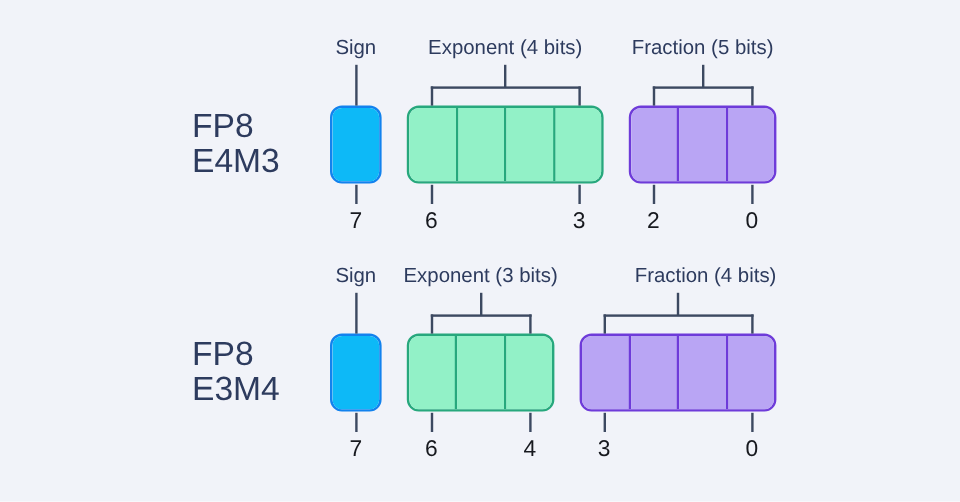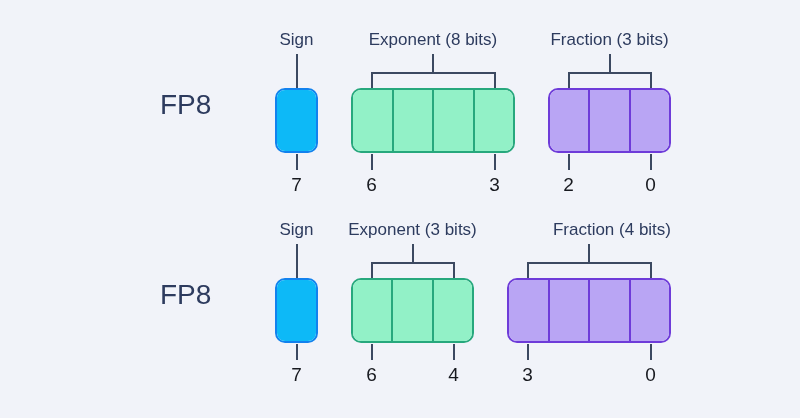--- a/index.html
+++ b/index.html
@@ -8,21 +8,21 @@
     background:var(--bg,#f1f3f9);
     font-family:"Liberation Sans", sans-serif;
   }
   .row{position:absolute;left:0;width:100%;height:170px}
   .row[data-row-index="0"]{top:30px}
   .row[data-row-index="1"]{top:220px}
   .row-title{
     position:absolute;left:160px;top:60px;
     color:var(--label,#2d3b5e);font-size:28px;line-height:29px;font-weight:500;
   }
-  .fields{position:absolute;left:275px;top:0;display:flex;gap:33px}
+  .fields{position:absolute;left:275px;top:0;display:flex;gap:21px}
   .field{display:flex;flex-direction:column;align-items:center}
   .field-label{
     height:24px;line-height:20px;font-size:17px;font-weight:500;
     color:var(--label,#2d3b5e);white-space:nowrap;text-align:center;
   }
   .connector{position:relative;height:34px;width:100%}
   .stem{position:absolute;left:50%;transform:translateX(-50%);width:2px;background:var(--line,#3c4961)}
   .stem.full{top:0;height:34px}
   .stem.half{top:0;height:19px}
   .bracket{position:absolute;top:18px;bottom:0;border:2px solid var(--line,#3c4961);border-bottom:none}
@@ -45,56 +45,57 @@
     font-size:19px;font-weight:500;color:var(--num,#17191f);
   }
 </style>
 </head>
 <body>
 
 <div class="canvas" id="canvas" style="--bg: #f1f3f9; --line: #3c4961; --label: #2d3b5e; --num: #17191f; --sign-fill: #0db9f7; --sign-border: #1282ee; --exp-fill: #92f1c7; --exp-border: #27a87d; --frac-fill: #b9a5f4; --frac-border: #6e3bd9;">
     <section class="row" data-row-index="0">
       <div class="row-title">
         <div>FP8</div>
+        <div>E4M3</div>
       </div>
       <div class="fields">
         <div class="field" style="width: 43px;">
           <div class="field-label">Sign</div>
           <div class="connector">
             <div class="stem full"></div>
           </div>
           <div class="box sign">
             <div class="cell"></div>
           </div>
           <div class="bits">
             <div class="tick" style="left: calc(50% - 1px);"></div>
             <span class="bit-num" style="left: 50%;">7</span>
           </div>
         </div>
         <div class="field" style="width: 164px;">
-          <div class="field-label">Exponent (8 bits)</div>
+          <div class="field-label">Exponent (4 bits)</div>
           <div class="connector">
             <div class="stem half"></div>
             <div class="bracket" style="left: 19.5px; right: 19.5px;"></div>
           </div>
           <div class="box exponent">
             <div class="cell"></div>
             <div class="cell"></div>
             <div class="cell"></div>
             <div class="cell"></div>
           </div>
           <div class="bits">
             <div class="tick" style="left: 19.5px;"></div>
             <div class="tick" style="left: 142.5px;"></div>
             <span class="bit-num" style="left: 20.5px;">6</span>
             <span class="bit-num" style="left: 143.5px;">3</span>
           </div>
         </div>
         <div class="field" style="width: 123px;">
-          <div class="field-label">Fraction (3 bits)</div>
+          <div class="field-label">Fraction (5 bits)</div>
           <div class="connector">
             <div class="stem half"></div>
             <div class="bracket" style="left: 19.5px; right: 19.5px;"></div>
           </div>
           <div class="box fraction">
             <div class="cell"></div>
             <div class="cell"></div>
             <div class="cell"></div>
           </div>
           <div class="bits">
@@ -102,20 +103,21 @@
             <div class="tick" style="left: 101.5px;"></div>
             <span class="bit-num" style="left: 20.5px;">2</span>
             <span class="bit-num" style="left: 102.5px;">0</span>
           </div>
         </div>
       </div>
     </section>
     <section class="row" data-row-index="1">
       <div class="row-title">
         <div>FP8</div>
+        <div>E3M4</div>
       </div>
       <div class="fields">
         <div class="field" style="width: 43px;">
           <div class="field-label">Sign</div>
           <div class="connector">
             <div class="stem full"></div>
           </div>
           <div class="box sign">
             <div class="cell"></div>
           </div>

